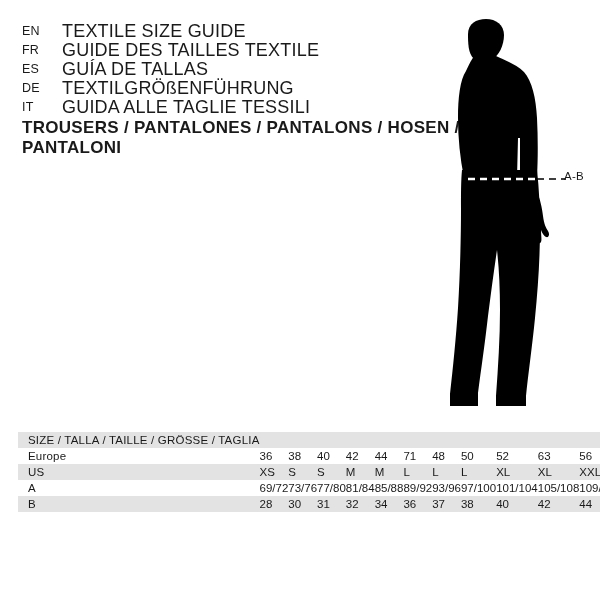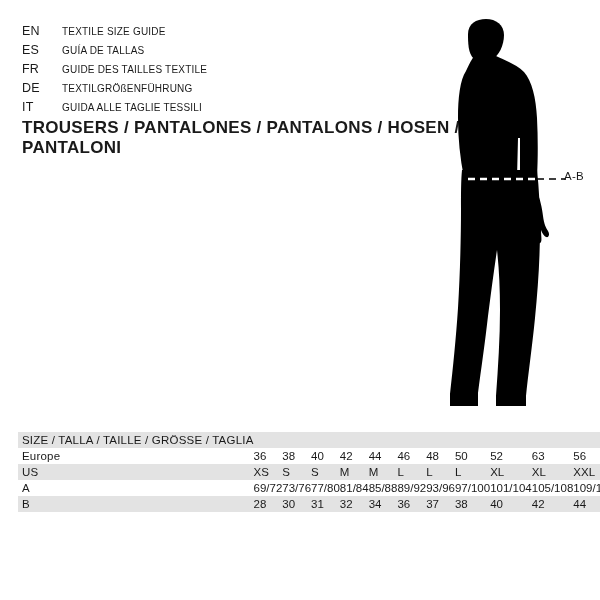--- a/index.html
+++ b/index.html
@@ -34,21 +34,21 @@
     align-items: flex-start;
     height: 19px;
     line-height: 19px;
   }
   .lang-code {
     width: 40px;
     font-size: 12.5px;
     letter-spacing: .2px;
   }
   .lang-text {
-    font-size: 10px;
+    font-size: 18px;
     letter-spacing: .2px;
   }
 
   .garment-title {
     position: absolute;
     left: 22px;
     top: 110px;
     font-size: 17px;
     font-weight: bold;
     letter-spacing: .3px;
@@ -93,21 +93,21 @@
   table.size-table td {
     padding: 2px 0 2px 0;
     vertical-align: middle;
     white-space: nowrap;
   }
   table.size-table tr.shade td {
     background: #e3e3e3;
   }
   table.size-table td.rowlabel {
     width: 96px;
-    padding-left: 4px;
+    padding-left: 10px;
     letter-spacing: .2px;
   }
   table.size-table td.val {
     width: 52px;
     text-align: left;
   }
 
   .footnotes {
     position: absolute;
     left: 18px;
@@ -121,26 +121,26 @@
 <body>
 
 <div class="sheet">
 
   <div class="lang-block">
     <div class="lang-row">
       <div class="lang-code">EN</div>
       <div class="lang-text">TEXTILE SIZE GUIDE</div>
     </div>
     <div class="lang-row">
+      <div class="lang-code">FR</div>
+      <div class="lang-text">GUIDE DES TAILLES TEXTILE</div>
+    </div>
+    <div class="lang-row">
       <div class="lang-code">ES</div>
       <div class="lang-text">GUÍA DE TALLAS</div>
-    </div>
-    <div class="lang-row">
-      <div class="lang-code">FR</div>
-      <div class="lang-text">GUIDE DES TAILLES TEXTILE</div>
     </div>
     <div class="lang-row">
       <div class="lang-code">DE</div>
       <div class="lang-text">TEXTILGRÖßENFÜHRUNG</div>
     </div>
     <div class="lang-row">
       <div class="lang-code">IT</div>
       <div class="lang-text">GUIDA ALLE TAGLIE TESSILI</div>
     </div>
   </div>
@@ -216,21 +216,21 @@
           <td class="val"></td>
           <td class="val"></td>
         </tr>
         <tr>
           <td class="rowlabel">Europe</td>
           <td class="val">36</td>
           <td class="val">38</td>
           <td class="val">40</td>
           <td class="val">42</td>
           <td class="val">44</td>
-          <td class="val">46</td>
+          <td class="val">71</td>
           <td class="val">48</td>
           <td class="val">50</td>
           <td class="val">52</td>
           <td class="val">63</td>
           <td class="val">56</td>
         </tr>
         <tr class="shade">
           <td class="rowlabel">US</td>
           <td class="val">XS</td>
           <td class="val">S</td>

